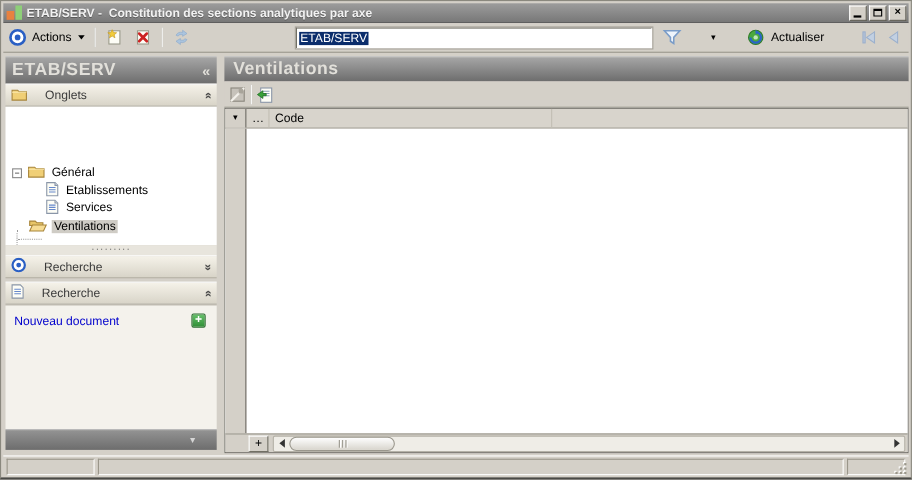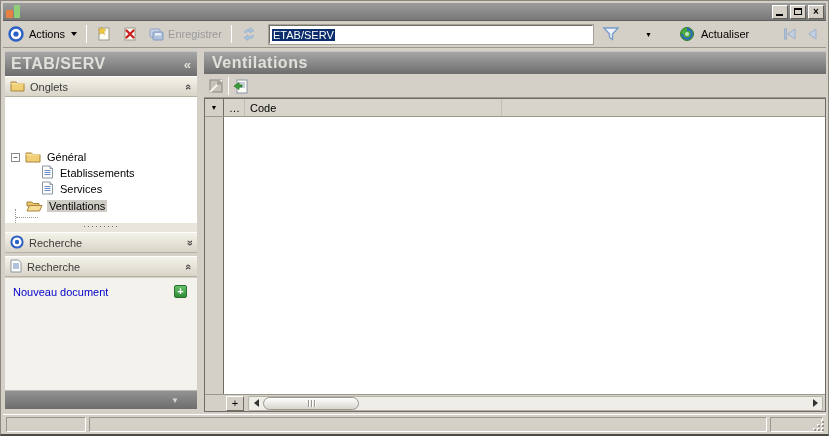--- a/index.html
+++ b/index.html
@@ -42,21 +42,21 @@
   .mini-caret { font-size:7px; color:#000; margin:0 4px; }
 
   
   .sidebar { position:absolute; left:4px; top:50px; width:192px; height:358px; background:#d4d0c8; }
   .panel-header { height:25px; background:linear-gradient(#a6a6a6,#6d6d6d); border-top:1px solid #c4c4c4;
                   display:flex; align-items:center; padding:0 6px; }
   .panel-header .ph-title { color:#e2e0da; font-weight:bold; font-size:16px; letter-spacing:0.5px; }
   .panel-header .ph-collapse { margin-left:auto; color:#e2e0da; font-weight:bold; font-size:13px; cursor:default; }
   .group-header { height:21px; background:linear-gradient(#f5f2e9,#d8d4c8); border-top:1px solid #fff;
                   border-bottom:1px solid #b5b1a5; display:flex; align-items:center; padding:0 5px; color:#3a3a3a; }
-  .group-header .gh-label { margin-left:5px; }
+  .group-header .gh-label { margin-left:16px; }
   .chev { margin-left:auto; font-weight:bold; color:#4a4a4a; font-size:11px; display:inline-block; }
   .chev-up { transform:rotate(90deg); }
   .chev-down { transform:rotate(-90deg); }
 
   .tree-area { position:absolute; left:0; top:46px; width:192px; height:126px; background:#fff; overflow:hidden; }
   .tree-row { position:absolute; height:16px; display:flex; align-items:center; }
   .tree-label { padding:0 2px; margin-left:4px;text-align:center; }
   .tree-label.selected { background:#cfccc5; }
   .expander { width:9px; height:9px; border:1px solid #888; background:#fff; font-size:8px; line-height:7px;
               text-align:center; color:#000; }
@@ -125,20 +125,21 @@
 </head>
 <body>
 
 <div class="window">
 
   <div class="titlebar">
     <span class="app-icon">
         <i class="sq-orange"></i>
         <i class="sq-green"></i>
       </span>
+    <span class="title-text">ETAB/SERV -  Constitution des sections analytiques par axe</span>
     <span class="win-controls">
       <span class="win-btn">
           <i class="glyph-min"></i>
         </span>
       <span class="win-btn">
           <i class="glyph-max"></i>
         </span>
       <span class="win-btn">
           <span>×</span>
         </span>
@@ -165,30 +166,20 @@
           </svg>
       </span>
     </span>
     <span class="tb-btn">
       <span class="icon16">
         <svg width="16" height="16" viewBox="0 0 16 16">
             <rect x="3" y="2" width="10" height="12" fill="#fdfdf6" stroke="#9a9a8a"></rect>
             <path d="M4.5 4.5 L11.5 11.5 M11.5 4.5 L4.5 11.5" stroke="#cc2222" stroke-width="2.4" stroke-linecap="round"></path>
           </svg>
       </span>
-    </span>
-    <span class="tb-btn disabled">
-      <span class="icon16">
-        <svg width="16" height="16" viewBox="0 0 16 16">
-            <rect x="2" y="3" width="10" height="8" rx="1" fill="#c6d2e4" stroke="#93a6c4"></rect>
-            <rect x="5" y="6" width="10" height="8" rx="1" fill="#b0c2dc" stroke="#8098bc"></rect>
-            <rect x="7" y="7" width="6" height="2.5" fill="#e8eef8"></rect>
-          </svg>
-      </span>
-      <span>Enregistrer</span>
     </span>
     <span class="tb-sep"></span>
     <span class="tb-btn">
       <span class="icon16">
         <svg width="16" height="16" viewBox="0 0 16 16">
             <path d="M3 6 Q5 2.5 9 3.5 L9 1.5 L13 4.5 L9 7 L9 5.5 Q6 4.8 4.8 6.8 Z" fill="#aac4de" stroke="#84a6cc" stroke-width="0.5"></path>
             <path d="M13 10 Q11 13.5 7 12.5 L7 14.5 L3 11.5 L7 9 L7 10.5 Q10 11.2 11.2 9.2 Z" fill="#aac4de" stroke="#84a6cc" stroke-width="0.5"></path>
           </svg>
       </span>
     </span>

